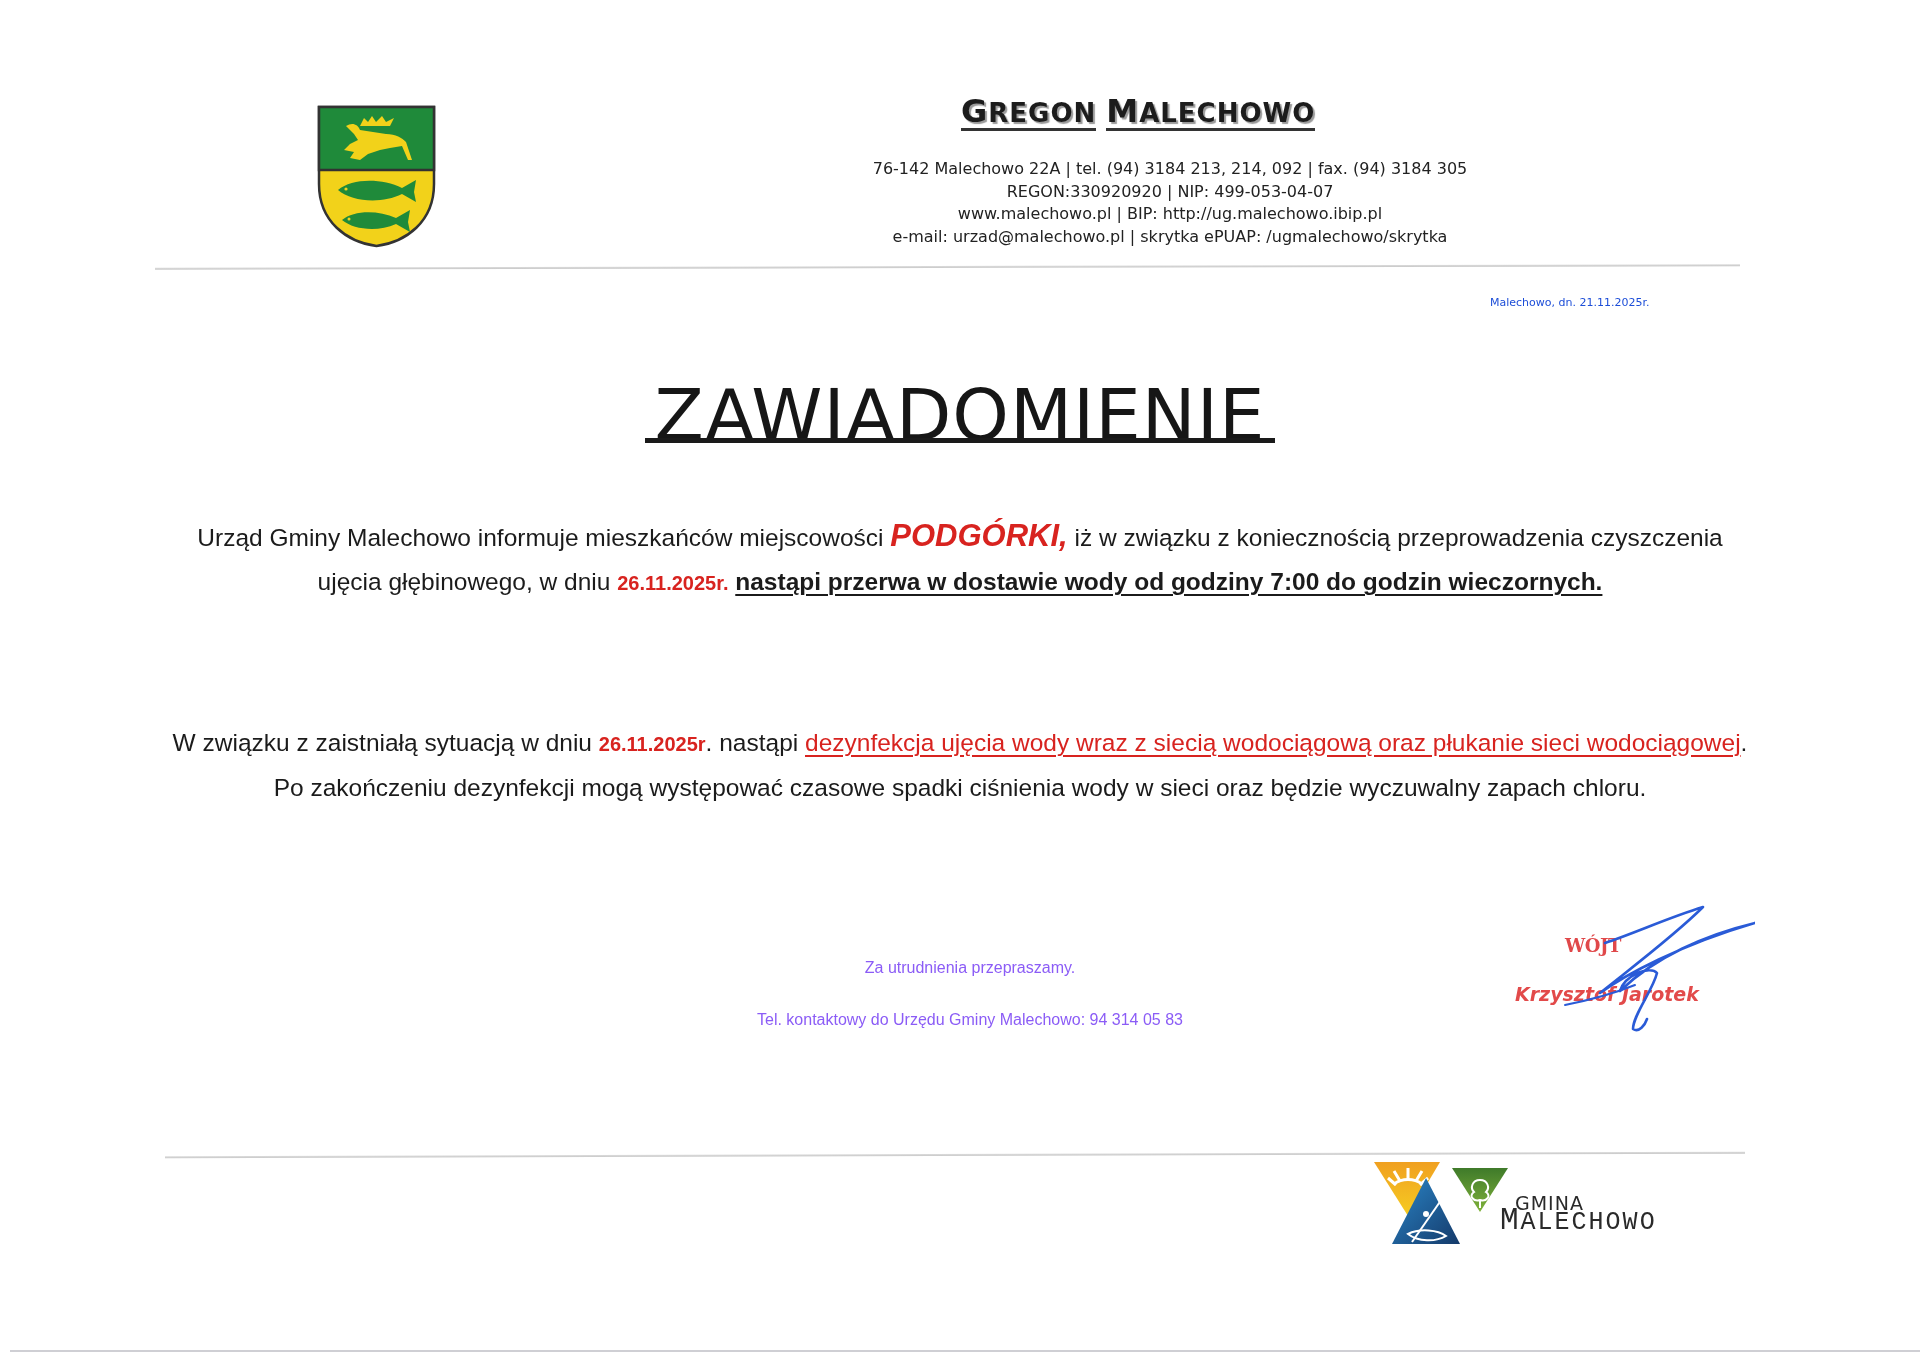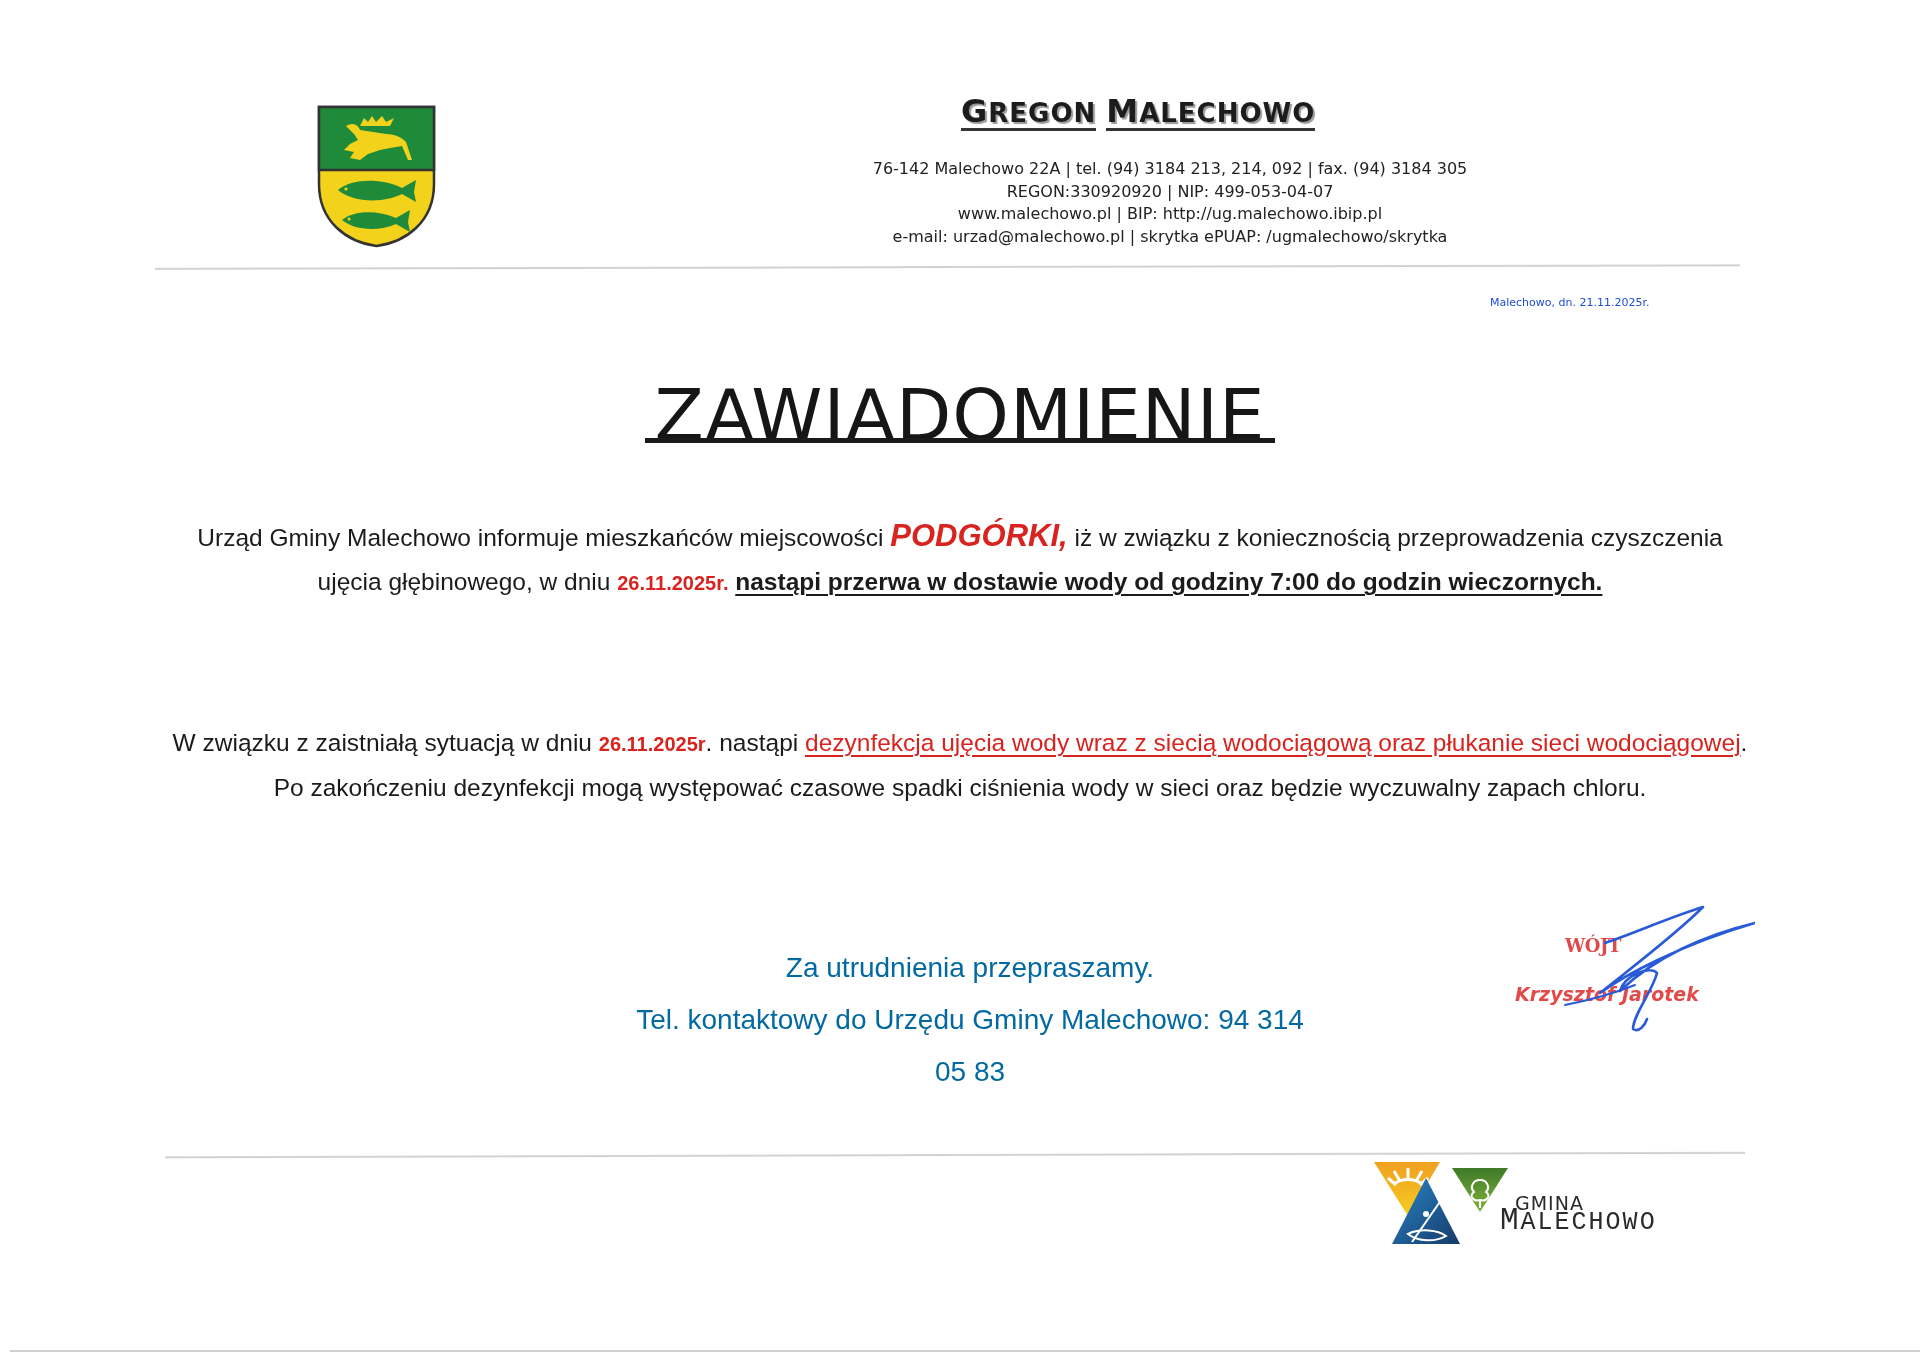--- a/index.html
+++ b/index.html
@@ -46,21 +46,21 @@
     }
     .para-1 { left: 170px; top: 514px; width: 1580px; }
     .para-2 { left: 170px; top: 721px; width: 1580px; }
     .red-bold { color: #d8231f; font-weight: bold; font-size: 20px; }
     .red-place { color: #d8231f; font-weight: bold; font-style: italic; font-size: 31px; }
     .u-black { font-weight: bold; text-decoration: underline; text-decoration-thickness: 2px; text-underline-offset: 4px; }
     .u-red { color: #d8231f; text-decoration: underline; text-decoration-thickness: 2px; text-underline-offset: 4px; }
 
     .closing {
       position: absolute; left: 620px; top: 942px; width: 700px; text-align: center;
-      font-family: "Liberation Sans", sans-serif; font-size: 28px; color: #0369a1; line-height: 52px;
+      font-family: "Liberation Sans", sans-serif; font-size: 16px; color: #8b5cf6; line-height: 52px;
     }
 
     .signature { position: absolute; left: 1505px; top: 895px; width: 250px; height: 140px; }
     .sig-title {
       position: absolute; left: 60px; top: 40px; font-family: "DejaVu Serif", serif; font-weight: bold;
       font-size: 18px; color: #e0484a; letter-spacing: -0.5px;
     }
     .sig-name {
       position: absolute; left: 10px; top: 88px; font-family: "DejaVu Sans", sans-serif;
       font-style: italic; font-weight: bold; font-size: 19px; color: #e24a4a; white-space: nowrap;

